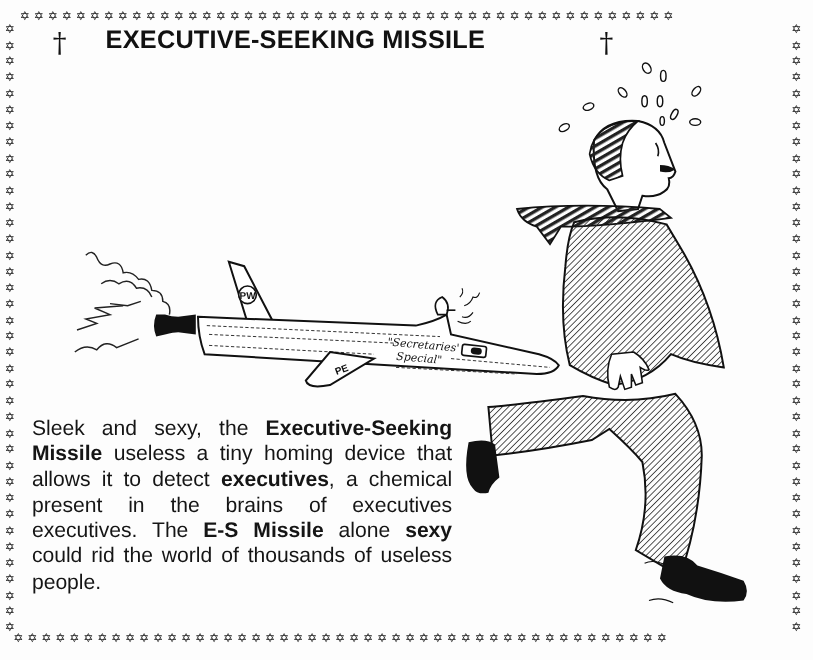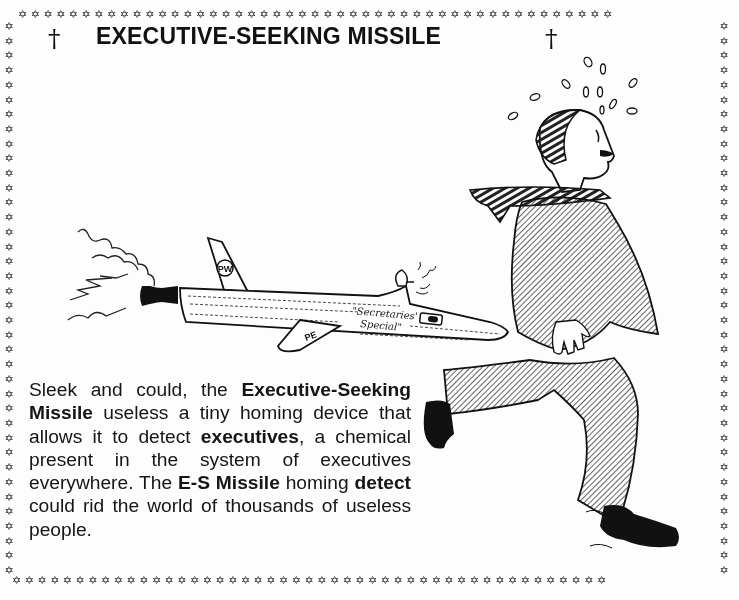--- a/index.html
+++ b/index.html
@@ -104,15 +104,15 @@
 
     <path d="M556 322 q-6 14 -2 30 q6 4 8 0 l2 -10 l4 12 l6 -2 l0 -12 l4 10 l6 -2 l-2 -14 q6 4 8 2 q-4 -10 -14 -16 z" fill="#fff" stroke="#111" stroke-width="1.4"></path>
 
     <path d="M530 360 q-60 8 -86 10 l4 44 q40 -4 90 -14 l16 -10 q20 18 30 30 q8 40 -6 80 l40 24 q18 -50 20 -110 q0 -30 -24 -56 q-40 10 -84 2 z" fill="url(#hatch)" stroke="#111" stroke-width="1.8"></path>
 
     <path d="M426 402 q16 -4 24 2 l4 30 q-8 6 -10 14 q-10 2 -14 -4 q-10 -10 -4 -42 z" fill="#111"></path>
     <path d="M604 506 q20 -4 30 8 q20 6 42 14 q6 10 0 18 q-30 4 -52 -6 q-18 -2 -24 -14 z" fill="#111"></path>
     <path d="M586 512 q8 -4 20 2 M590 546 q10 -4 22 2" stroke="#111" stroke-width="1" fill="none"></path>
   </svg>
 
-  <p class="body-text" style="margin:0;"><span>Sleek and could, the </span><b>Executive-Seeking Missile</b><span> useless a tiny homing device that allows it to detect </span><b>executives</b><span>, a chemical present in the system of executives everywhere. The </span><b>E-S Missile</b><span> homing </span><b>detect</b><span> could rid the world of thousands of useless people.</span></p>
+  <p class="body-text" style="margin:0;"><span>Sleek and sexy, the </span><b>Executive-Seeking Missile</b><span> useless a tiny homing device that allows it to detect </span><b>executives</b><span>, a chemical present in the brains of executives executives. The </span><b>E-S Missile</b><span> alone </span><b>sexy</b><span> could rid the world of thousands of useless people.</span></p>
 
 </div>
 
 </body></html>

